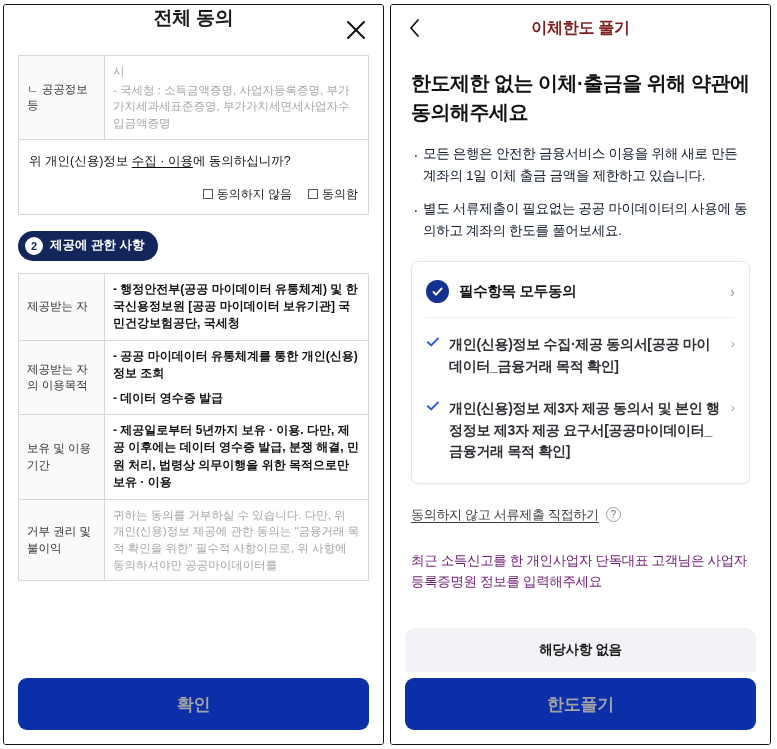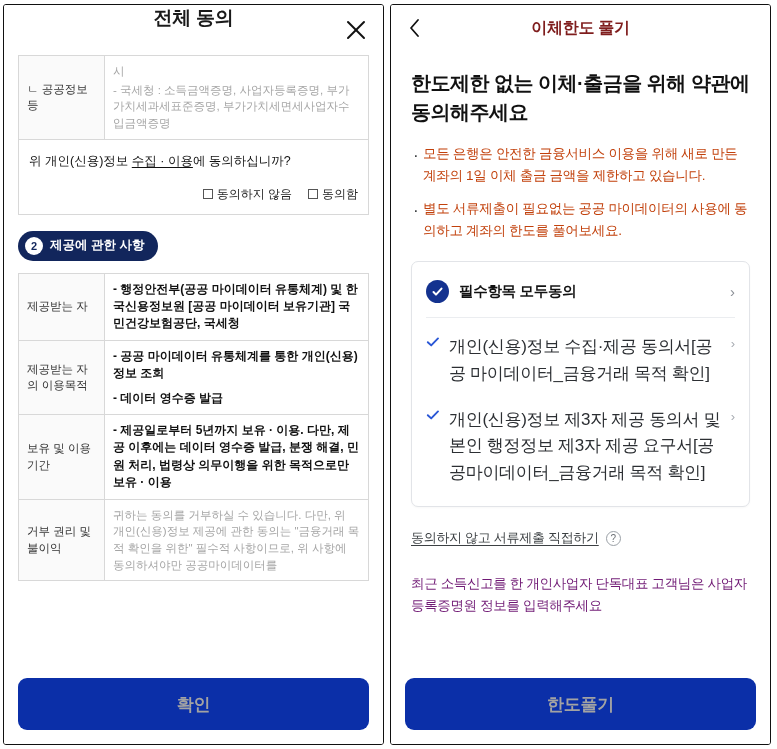--- a/index.html
+++ b/index.html
@@ -196,21 +196,21 @@
     color: #111111;
     letter-spacing: -0.5px;
     margin: 8px 0 16px 0;
   }
   .bullets { margin: 0; padding: 0; list-style: none; }
   .bullets li {
     position: relative;
     padding-left: 12px;
     font-size: 13.5px;
     line-height: 1.62;
-    color: #c2410c;
+    color: #0f172a;
     margin-bottom: 10px;
     letter-spacing: -0.3px;
     margin-top: 11px;
   }
   .bullets li::before {
     content: "·";
     position: absolute;
     left: 2px; top: -1px;
     font-size: 17px;
     color: #3c4043;
@@ -260,24 +260,25 @@
     gap: 9px;
     padding: 10px 0;
     cursor: pointer;
   }
   .tick {
     flex: 0 0 auto;
     margin-top: 1px;
   }
   .agree-item-label {
     flex: 1 1 auto;
-    font-size: 17px;
+    font-size: 14px;
     line-height: 1.55;
     color: #2c2f33;
     letter-spacing: -0.3px;
+    font-weight: bold;
   }
   .chev-sm { color: #a8acb2; font-size: 13px; margin-top: 2px; flex: 0 0 auto; }
 
   .submit-link-row {
     margin-top: 22px;
     display: flex;
     align-items: center;
     gap: 7px;
   }
   .submit-link {
@@ -481,18 +482,19 @@
       <div class="submit-link-row">
         <span class="submit-link">동의하지 않고 서류제출 직접하기</span>
         <span class="q-mark">?</span>
       </div>
 
       <div class="notice">최근 소득신고를 한 개인사업자 단독대표 고객님은 사업자등록증명원 정보를 입력해주세요</div>
     </div>
 
     <div class="r-footer">
       <div class="seg">
+        <div class="seg-item active">해당사항 없음</div>
       </div>
       <button class="primary-btn">한도풀기</button>
     </div>
   </div>
 
 </div>
 
 </body></html>

